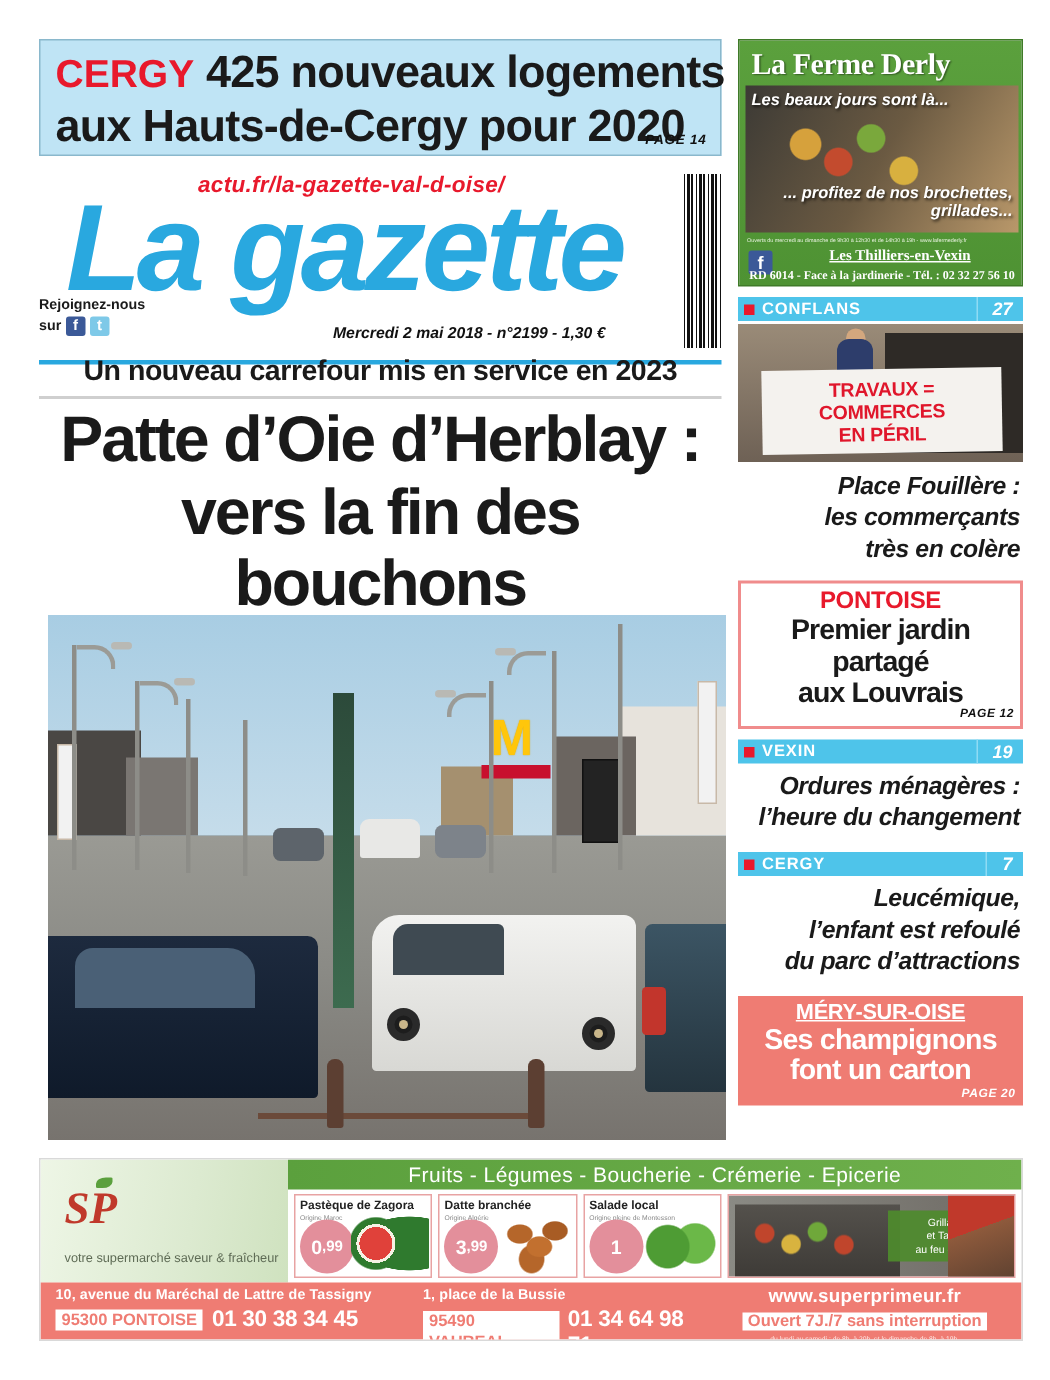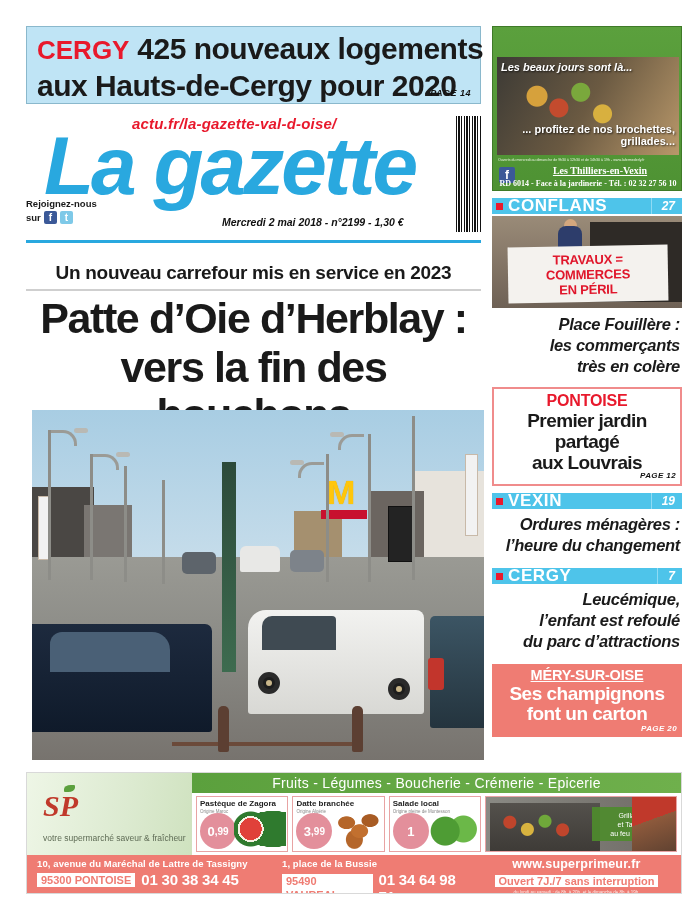--- a/index.html
+++ b/index.html
@@ -66,21 +66,21 @@
   .bc-bars {
     position: absolute; left: 16px; top: 0; width: 26px; height: 116px;
     background: repeating-linear-gradient(to right,
       #111 0px, #111 1px, #fff 1px, #fff 2px,
       #111 2px, #111 4px, #fff 4px, #fff 5px,
       #111 5px, #111 6px, #fff 6px, #fff 8px);
   }
   .mh-rule { position: absolute; left: 26px; top: 240px; width: 455px; height: 3px; background: #29a8df; }
 
   
-  .lead { position: absolute; left: 26px; top: 260px; width: 455px; }
+  .lead { position: absolute; left: 26px; top: 235px; width: 455px; }
   .lead-kicker {
     font-size: 19px; font-weight: bold; color: #1a1a1a;
     text-align: center; letter-spacing: -0.3px; line-height: 26px;
   }
   .lead-rule { width: 100%; height: 2px; background: #cfcfcf; margin: 3px 0 2px; }
   .lead-title {
     font-size: 43px; font-weight: bold; color: #1a1a1a;
     line-height: 47px; letter-spacing: -1.4px; text-align: center;
     padding: 2px 0 0;
   }
@@ -150,21 +150,21 @@
       radial-gradient(circle at 58% 58%, #d8b03f 0 9px, transparent 10px),
       linear-gradient(120deg, #3c3a35, #6b5a42 50%, #b9986a);
   }
   .derly-slog1 {
     position: absolute; left: 8px; top: 34px; font-style: italic; font-weight: bold;
     font-size: 11px; color: #fff; line-height: 12px;
     text-shadow: 1px 1px 2px rgba(0,0,0,.7);
   }
   .derly-slog2 {
     position: absolute; right: 6px; top: 96px; text-align: right;
-    font-weight: bold; font-size: 11px; color: #fff;
+    font-style: italic; font-weight: bold; font-size: 11px; color: #fff;
     line-height: 12px; text-shadow: 1px 1px 2px rgba(0,0,0,.7);
   }
   .derly-hours {
     position: absolute; left: 5px; top: 131px; width: 180px;
     font-size: 3.6px; color: #e8f3df; white-space: nowrap;
   }
   .derly-fb {
     position: absolute; left: 6px; top: 140px; width: 16px; height: 16px;
     background: #3b5998; color: #fff; font-size: 12px; font-weight: bold;
     text-align: center; line-height: 16px; border-radius: 2px;
@@ -179,21 +179,21 @@
     font-family: "Liberation Serif", serif; font-weight: bold;
     font-size: 8px; color: #fff; white-space: nowrap;
   }
 
   .sec-bar {
     display: flex; align-items: center; height: 16px;
     background: #4ec4ea; margin-top: 7px; position: relative;
   }
   .sec-sq { width: 7px; height: 7px; background: #e8192c; margin: 0 5px 0 4px; }
   .sec-name {
-    font-size: 17px; font-weight: bold; color: #fff;
+    font-size: 11px; font-weight: bold; color: #fff;
     letter-spacing: 0.6px; flex: 1;
   }
   .sec-pg {
     font-size: 12px; font-weight: bold; font-style: italic; color: #fff;
     padding-right: 7px; border-left: 1px solid #8fdbf4; padding-left: 10px; line-height: 16px;
   }
 
   .conflans-photo {
     width: 190px; height: 92px; margin-top: 2px; position: relative; overflow: hidden;
     background: linear-gradient(#9a8b78, #6e6155);
@@ -471,20 +471,21 @@
 
     <div class="rail"></div>
     <div class="bollard" style="left:186px;"></div>
     <div class="bollard" style="left:320px;"></div>
   </div>
 
   <div class="rail-col">
 
     <div class="ad-derly">
       <div class="derly-photo"></div>
+      <div class="derly-title">La Ferme Derly</div>
       <div class="derly-slog1">Les beaux jours sont là...</div>
       <div class="derly-slog2">... profitez de nos brochettes, grillades...</div>
       <div class="derly-hours">Ouverts du mercredi au dimanche de 9h30 à 12h30 et de 14h30 à 19h - www.lafermederly.fr</div>
       <div class="derly-fb">f</div>
       <div class="derly-town">Les Thilliers-en-Vexin</div>
       <div class="derly-addr">RD 6014 - Face à la jardinerie - Tél. : 02 32 27 56 10</div>
     </div>
 
     <div class="sec-bar">
       <span class="sec-sq"></span>

